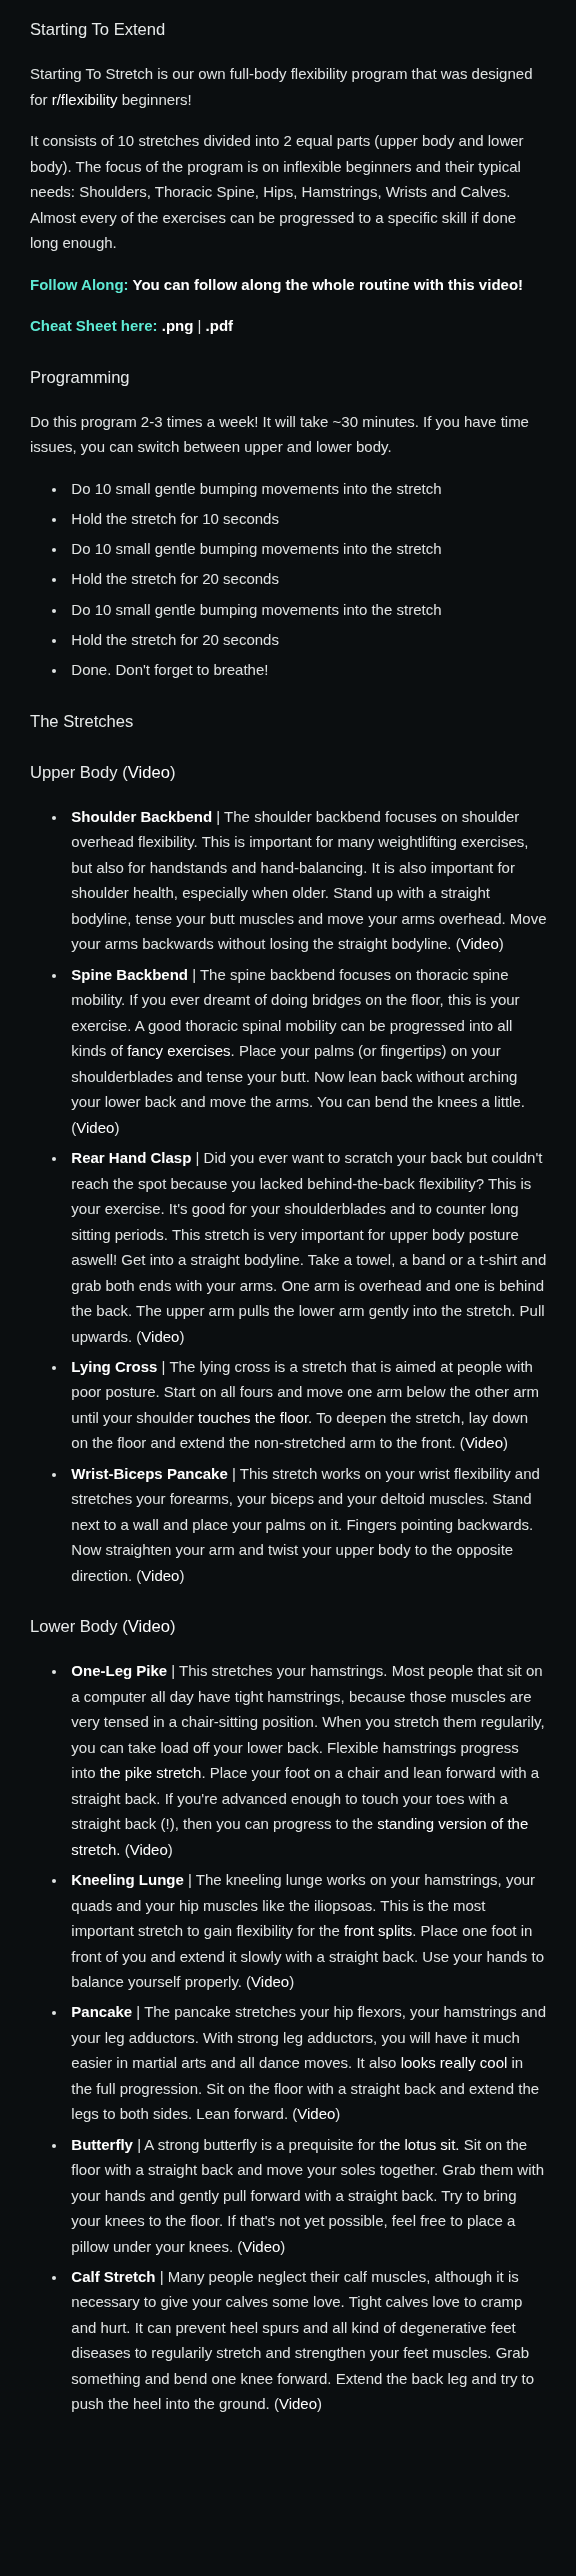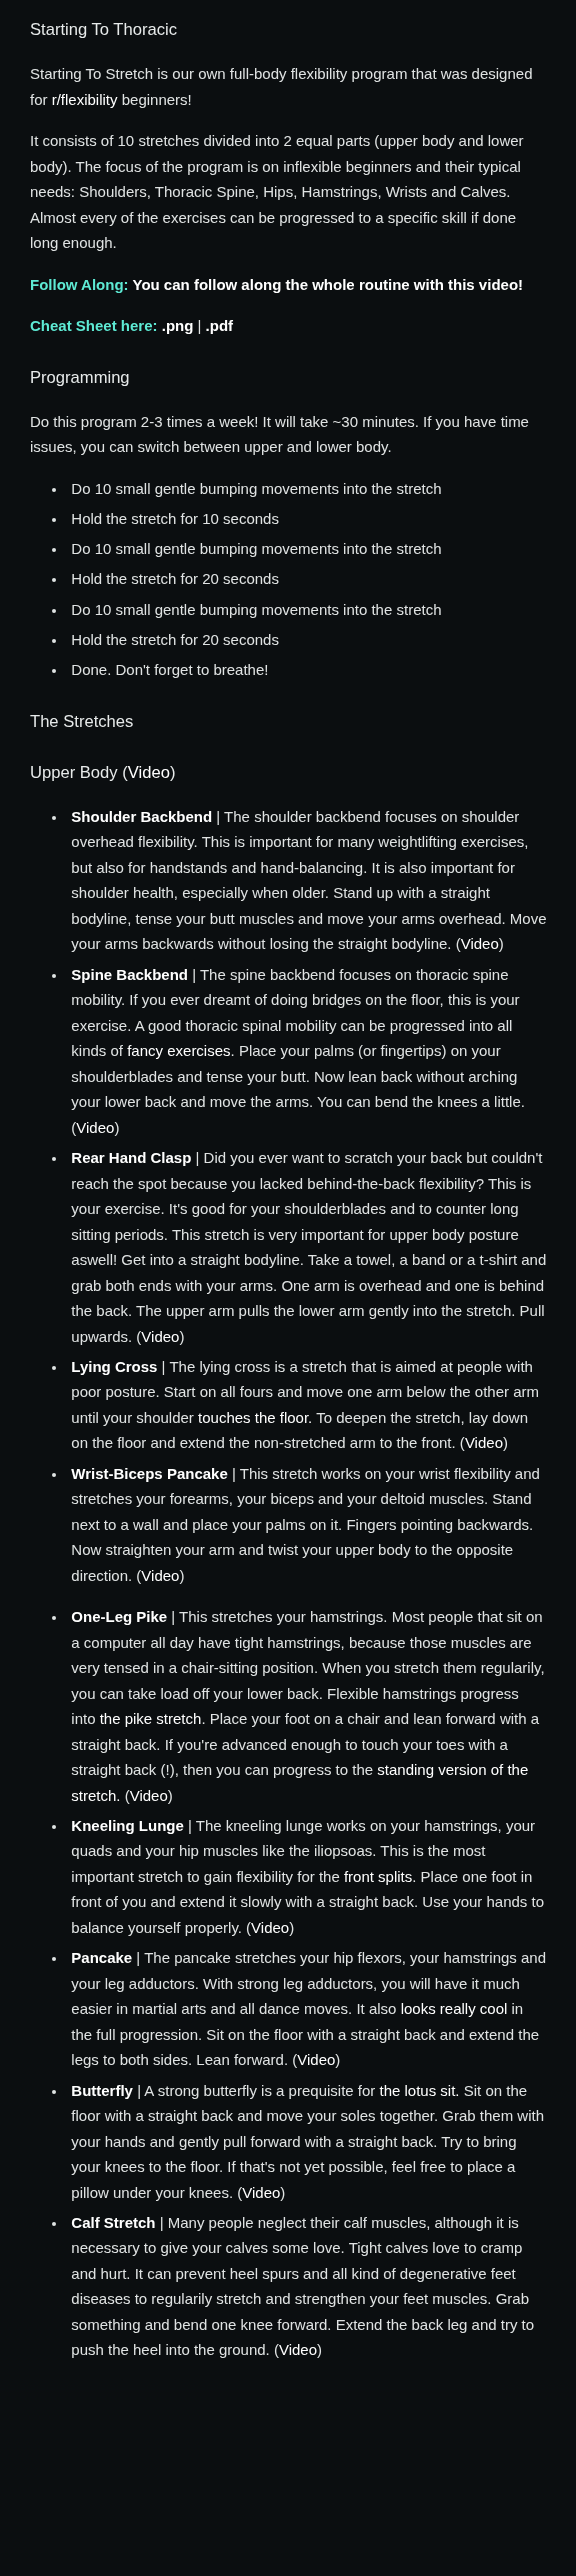--- a/index.html
+++ b/index.html
@@ -57,21 +57,21 @@
     font-weight: 700;
   }
   span.b {
     color: #5eead4;
   }
 </style>
 </head>
 <body>
 
 <div class="doc">
-    <h2 class="hd"><span>Starting To Thoracic</span></h2>
+    <h2 class="hd"><span>Starting To Extend</span></h2>
     <p><span>Starting To Stretch is our own full-body flexibility program that was designed for </span><a class="lnk" href="#">r/flexibility</a><span> beginners!</span></p>
     <p><span>It consists of 10 stretches divided into 2 equal parts (upper body and lower body). The focus of the program is on inflexible beginners and their typical needs: Shoulders, Thoracic Spine, Hips, Hamstrings, Wrists and Calves. Almost every of the exercises can be progressed to a specific skill if done long enough.</span></p>
     <p><span class="b">Follow Along: </span><a class="lnk b" href="#">You can follow along the whole routine with this video!</a></p>
     <p><span class="b">Cheat Sheet here: </span><a class="lnk b" href="#">.png</a><span> | </span><a class="lnk b" href="#">.pdf</a></p>
     <h2 class="hd"><span>Programming</span></h2>
     <p><span>Do this program 2-3 times a week! It will take ~30 minutes. If you have time issues, you can switch between upper and lower body.</span></p>
     <ul>
       <li><span>Do 10 small gentle bumping movements into the stretch</span></li>
       <li><span>Hold the stretch for 10 seconds</span></li>
       <li><span>Do 10 small gentle bumping movements into the stretch</span></li>
@@ -82,20 +82,21 @@
     </ul>
     <h2 class="hd"><span>The Stretches</span></h2>
     <h2 class="hd"><span>Upper Body (</span><a class="lnk" href="#">Video</a><span>)</span></h2>
     <ul>
       <li><a class="lnk b" href="#">Shoulder Backbend</a><span> | The shoulder backbend focuses on shoulder overhead flexibility. This is important for many weightlifting exercises, but also for handstands and hand-balancing. It is also important for shoulder health, especially when older. Stand up with a straight bodyline, tense your butt muscles and move your arms overhead. Move your arms backwards without losing the straight bodyline. (</span><a class="lnk" href="#">Video</a><span>)</span></li>
       <li><a class="lnk b" href="#">Spine Backbend</a><span> | The spine backbend focuses on thoracic spine mobility. If you ever dreamt of doing bridges on the floor, this is your exercise. A good thoracic spinal mobility can be progressed into all kinds of </span><a class="lnk" href="#">fancy exercises</a><span>. Place your palms (or fingertips) on your shoulderblades and tense your butt. Now lean back without arching your lower back and move the arms. You can bend the knees a little. (</span><a class="lnk" href="#">Video</a><span>)</span></li>
       <li><a class="lnk b" href="#">Rear Hand Clasp</a><span> | Did you ever want to scratch your back but couldn't reach the spot because you lacked behind-the-back flexibility? This is your exercise. It's good for your shoulderblades and to counter long sitting periods. This stretch is very important for upper body posture aswell! Get into a straight bodyline. Take a towel, a band or a t-shirt and grab both ends with your arms. One arm is overhead and one is behind the back. The upper arm pulls the lower arm gently into the stretch. Pull upwards. (</span><a class="lnk" href="#">Video</a><span>)</span></li>
       <li><a class="lnk b" href="#">Lying Cross</a><span> | The lying cross is a stretch that is aimed at people with poor posture. Start on all fours and move one arm below the other arm until your shoulder </span><a class="lnk" href="#">touches the floor.</a><span> To deepen the stretch, lay down on the floor and extend the non-stretched arm to the front. (</span><a class="lnk" href="#">Video</a><span>)</span></li>
       <li><a class="lnk b" href="#">Wrist-Biceps Pancake</a><span> | This stretch works on your wrist flexibility and stretches your forearms, your biceps and your deltoid muscles. Stand next to a wall and place your palms on it. Fingers pointing backwards. Now straighten your arm and twist your upper body to the opposite direction. (</span><a class="lnk" href="#">Video</a><span>)</span></li>
     </ul>
+    <h2 class="hd"><span>Lower Body (</span><a class="lnk" href="#">Video</a><span>)</span></h2>
     <ul>
       <li><a class="lnk b" href="#">One-Leg Pike</a><span> | This stretches your hamstrings. Most people that sit on a computer all day have tight hamstrings, because those muscles are very tensed in a chair-sitting position. When you stretch them regularily, you can take load off your lower back. Flexible hamstrings progress into </span><a class="lnk" href="#">the pike stretch</a><span>. Place your foot on a chair and lean forward with a straight back. If you're advanced enough to touch your toes with a straight back (!), then you can progress to the </span><a class="lnk" href="#">standing version of the stretch.</a><span> (</span><a class="lnk" href="#">Video</a><span>)</span></li>
       <li><a class="lnk b" href="#">Kneeling Lunge</a><span> | The kneeling lunge works on your hamstrings, your quads and your hip muscles like the iliopsoas. This is the most important stretch to gain flexibility for the </span><a class="lnk" href="#">front splits</a><span>. Place one foot in front of you and extend it slowly with a straight back. Use your hands to balance yourself properly. (</span><a class="lnk" href="#">Video</a><span>)</span></li>
       <li><a class="lnk b" href="#">Pancake</a><span> | The pancake stretches your hip flexors, your hamstrings and your leg adductors. With strong leg adductors, you will have it much easier in martial arts and all dance moves. It also </span><a class="lnk" href="#">looks really cool</a><span> in the full progression. Sit on the floor with a straight back and extend the legs to both sides. Lean forward. (</span><a class="lnk" href="#">Video</a><span>)</span></li>
       <li><a class="lnk b" href="#">Butterfly</a><span> | A strong butterfly is a prequisite for </span><a class="lnk" href="#">the lotus sit.</a><span> Sit on the floor with a straight back and move your soles together. Grab them with your hands and gently pull forward with a straight back. Try to bring your knees to the floor. If that's not yet possible, feel free to place a pillow under your knees. (</span><a class="lnk" href="#">Video</a><span>)</span></li>
       <li><a class="lnk b" href="#">Calf Stretch</a><span> | Many people neglect their calf muscles, although it is necessary to give your calves some love. Tight calves love to cramp and hurt. It can prevent heel spurs and all kind of degenerative feet diseases to regularily stretch and strengthen your feet muscles. Grab something and bend one knee forward. Extend the back leg and try to push the heel into the ground. (</span><a class="lnk" href="#">Video</a><span>)</span></li>
     </ul>
   </div>
 
 

